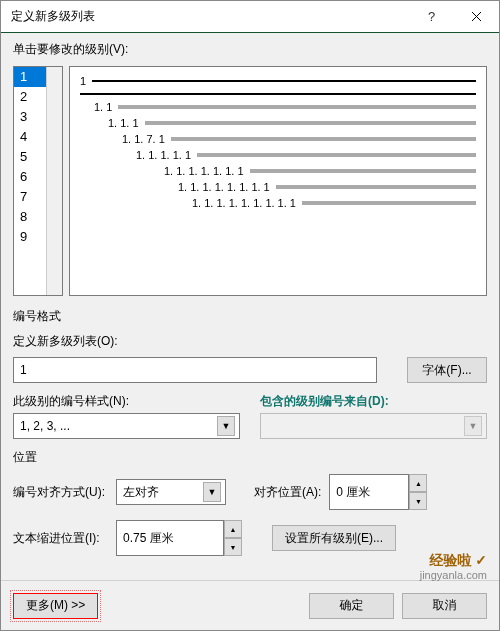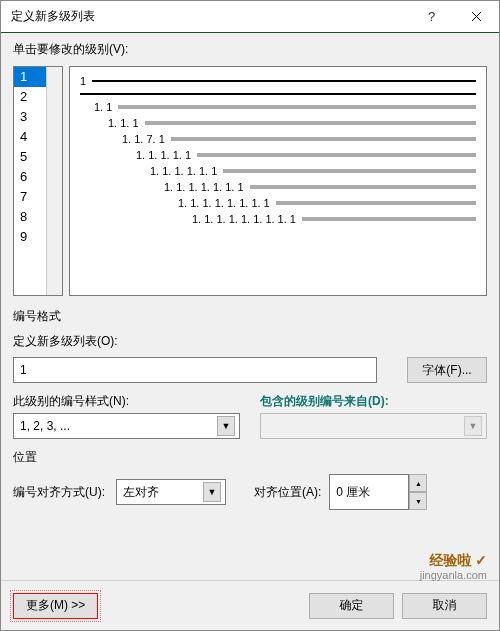--- a/index.html
+++ b/index.html
@@ -280,24 +280,20 @@
             <div class="pv-line"></div>
           </div>
           <div class="pv-row" style="padding-left: 42px;">
             <span class="pv-num">1. 1. 7. 1</span>
             <div class="pv-line"></div>
           </div>
           <div class="pv-row" style="padding-left: 56px;">
             <span class="pv-num">1. 1. 1. 1. 1</span>
             <div class="pv-line"></div>
           </div>
-          <div class="pv-row" style="padding-left: 70px;">
-            <span class="pv-num">1. 1. 1. 1. 1. 1</span>
-            <div class="pv-line"></div>
-          </div>
           <div class="pv-row" style="padding-left: 84px;">
             <span class="pv-num">1. 1. 1. 1. 1. 1. 1</span>
             <div class="pv-line"></div>
           </div>
           <div class="pv-row" style="padding-left: 98px;">
             <span class="pv-num">1. 1. 1. 1. 1. 1. 1. 1</span>
             <div class="pv-line"></div>
           </div>
           <div class="pv-row" style="padding-left: 112px;">
             <span class="pv-num">1. 1. 1. 1. 1. 1. 1. 1. 1</span>
@@ -344,20 +340,32 @@
       <div>对齐位置(A):</div>
       <div class="spinner">
         <input value="0 厘米" style="">
         <div class="spin-btns">
           <div>▲</div>
           <div>▼</div>
         </div>
       </div>
     </div>
 
+    <div class="pos-row">
+      <div class="lbl-fixed">文本缩进位置(I):</div>
+      <div class="spinner" style="width:128px;">
+        <input style="width: 108px;" value="0.75 厘米">
+        <div class="spin-btns">
+          <div>▲</div>
+          <div>▼</div>
+        </div>
+      </div>
+      <div style="width:12px;"></div>
+      <button class="btn" style="flex:0 0 auto; padding:0 12px;">设置所有级别(E)...</button>
+    </div>
 
   </div>
 
   <div class="footer">
     <button class="btn more-btn">更多(M) &gt;&gt;</button>
     <div class="spacer"></div>
     <button class="btn btn-wide">确定</button>
     <button class="btn btn-wide">取消</button>
   </div>
 

